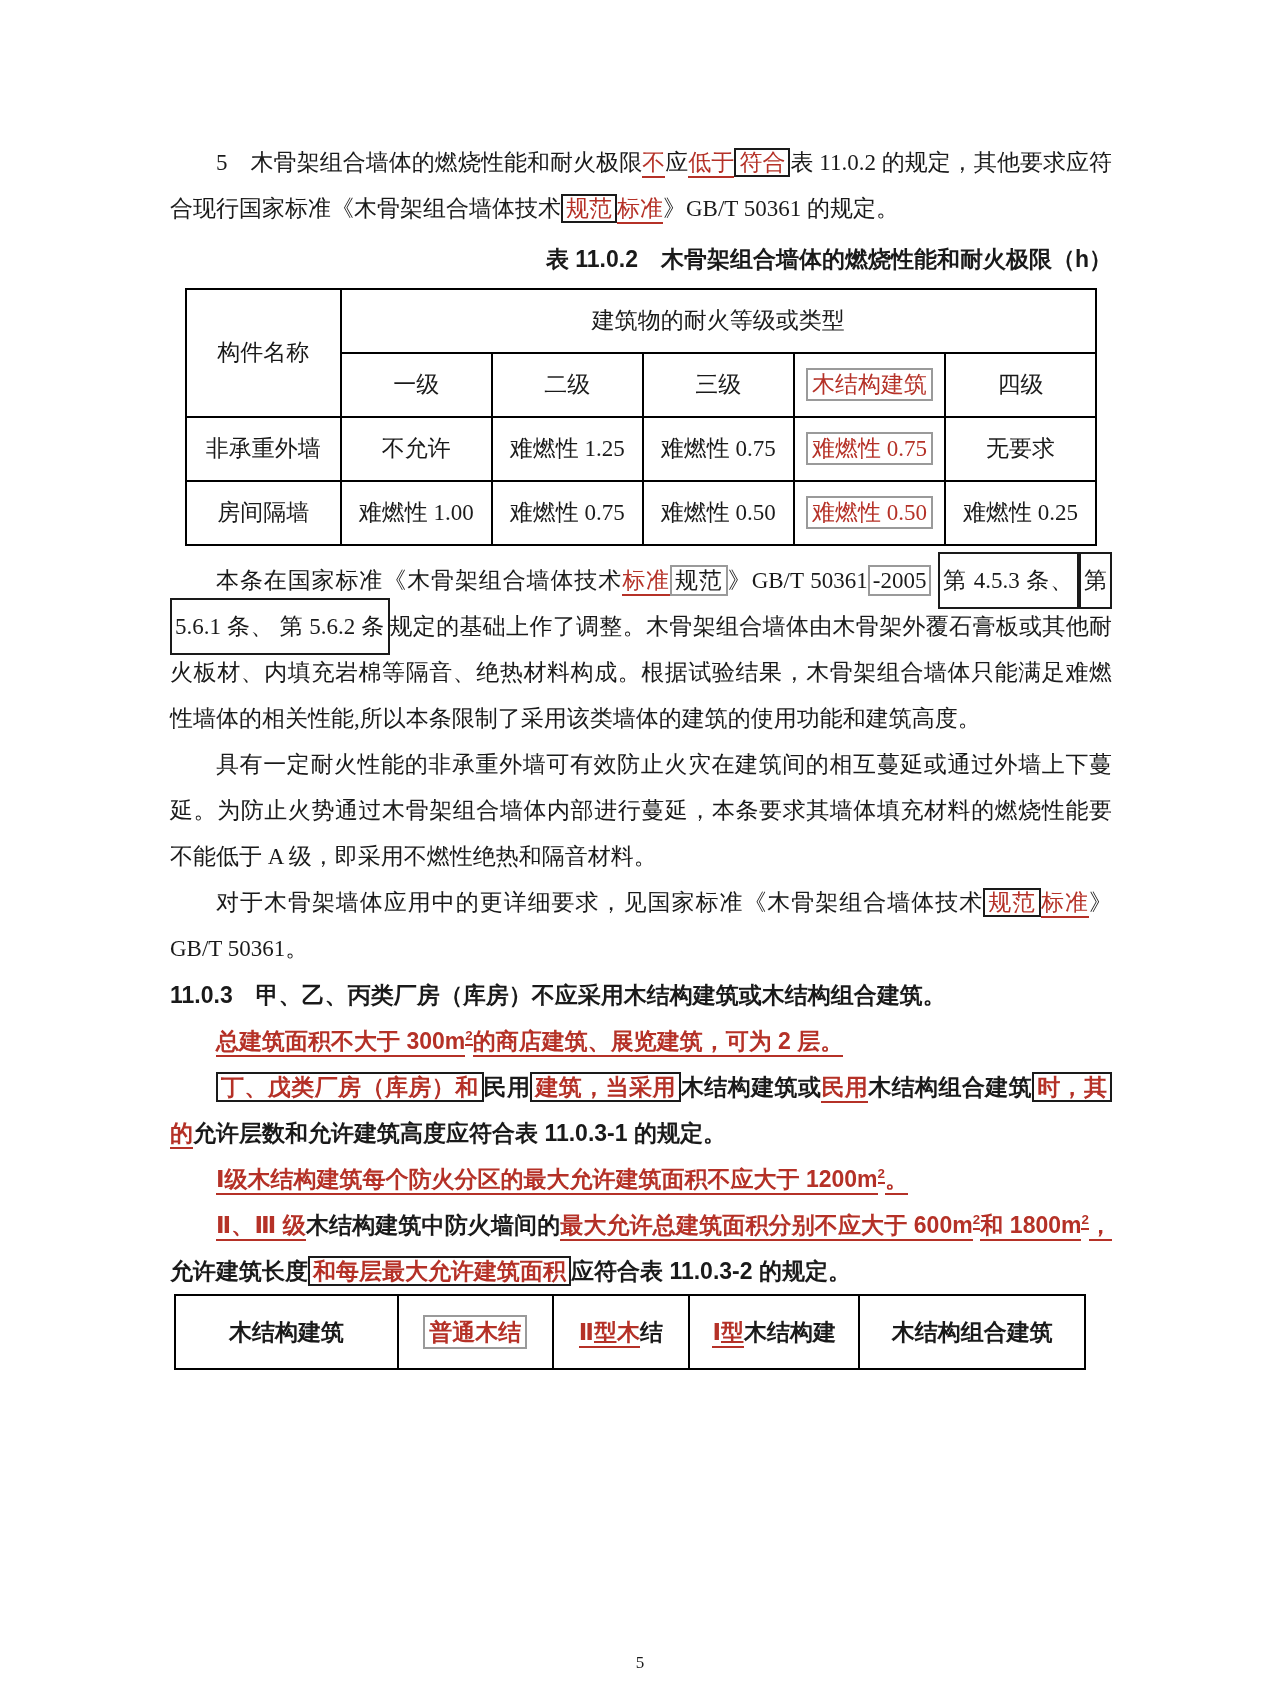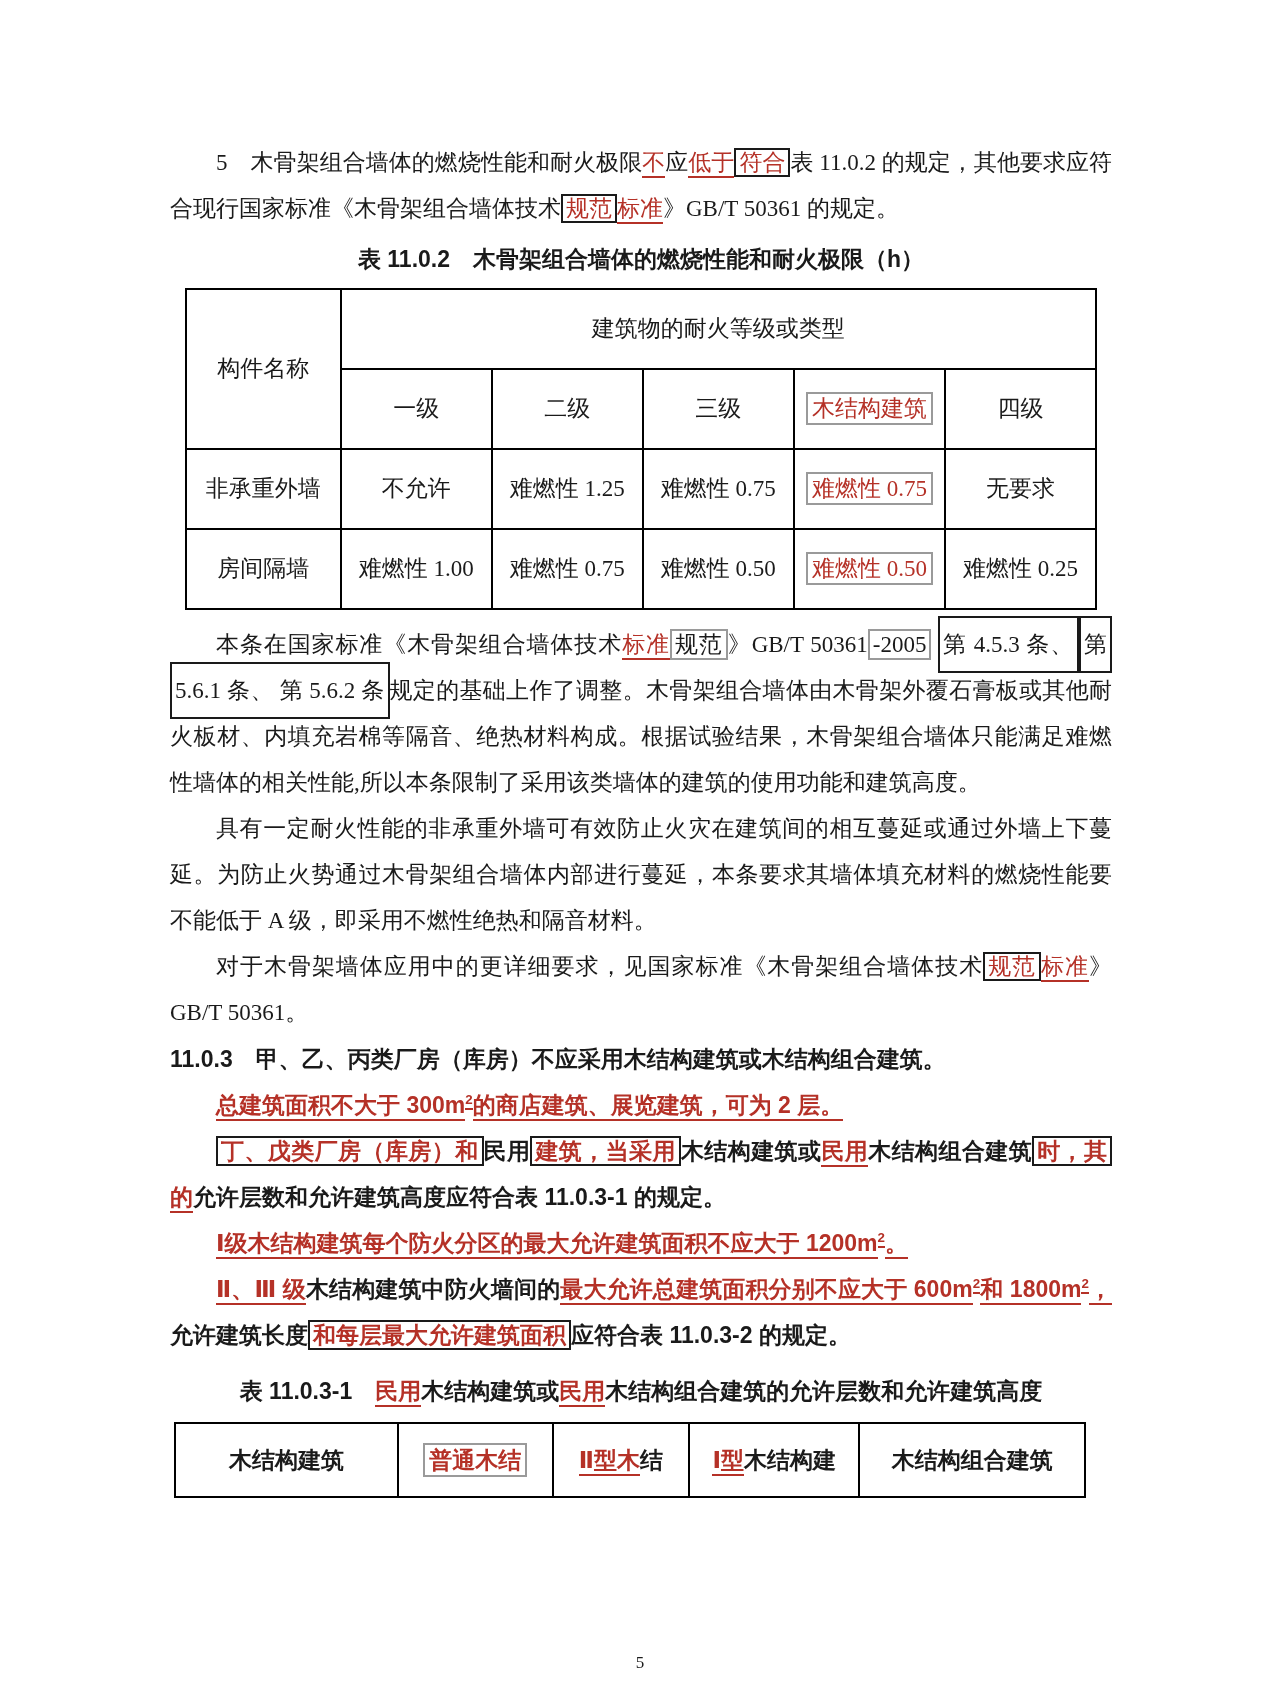--- a/index.html
+++ b/index.html
@@ -10,39 +10,39 @@
     font-family: "Liberation Serif", "DejaVu Serif", serif;
     color: var(--ink);
     font-size: 23px;
     line-height: 46px;
     position: relative;
   }
   .page { padding: 140px 168px 0 170px; }
   .para { text-align: justify; }
   .indent { text-indent: 2em; }
   .hei { font-family: "Liberation Sans", "DejaVu Sans", sans-serif; font-weight: 600; }
-  .center { text-align: center; }
+  .center { text-align: right; }
   .caption { margin: 4px 0 6px 0; }
   .t2caption { margin: 10px 0 8px 0; }
 
   
   .run-del  { color: var(--red); border-bottom: 2px solid var(--red); padding-bottom: 1px; }
   .run-ins  { color: var(--red); border: 2px solid var(--ink); padding: 0 3px;
               box-decoration-break: clone; margin-top: 28px; -webkit-box-decoration-break: clone; }
   .run-insg { color: var(--red); border: 2px solid #9a9a9a; padding: 2px 4px;
               box-decoration-break: clone; -webkit-box-decoration-break: clone; }
   .run-boxb { border: 2px solid var(--ink); padding: 14px 3px;
               box-decoration-break: clone; -webkit-box-decoration-break: clone; }
   .run-boxg { border: 2px solid #9a9a9a; padding: 1px 3px;
               box-decoration-break: clone; -webkit-box-decoration-break: clone; }
   sup { font-size: 58%; line-height: 0; }
 
   table { border-collapse: collapse; table-layout: fixed; }
   .t1 { width: 912px; margin: 2px auto 12px auto; }
-  .t1 td { border: 2px solid #000; text-align: center; vertical-align: middle; padding: 16px 4px; }
+  .t1 td { border: 2px solid #000; text-align: center; vertical-align: middle; padding: 8px 4px; }
   .t1 .hrow1 td { height: 52px; }
   .t1 .hrow2 td { height: 44px; }
   .t1 .drow td  { height: 53px; }
   .t1 .c0 { width: 17%; }
 
   .t2 { width: 912px; margin: 0 0 0 4px; }
   .t2 td { border: 2px solid #000; text-align: center; vertical-align: middle;
            height: 74px; padding: 2px 4px;
            font-family: "Liberation Sans", "DejaVu Sans", sans-serif; font-weight: 600; }
   .t2 .c0 { width: 24.5%; } .t2 .c1 { width: 17%; } .t2 .c2 { width: 15%; }
@@ -106,21 +106,20 @@
 
   <p class="para indent hei"><span class="run-del">总建筑面积不大于 300m</span><sup class="run-del">2</sup><span class="run-del">的商店建筑、展览建筑，可为 2 层。</span></p>
 
   <p class="para indent hei"><span class="run-ins">丁、戊类厂房（库房）和</span><span>民用</span><span class="run-ins">建筑，当采用</span><span>木结构建筑或</span><span class="run-del">民用</span><span>木结构组合建筑</span><span class="run-ins">时，其</span><span class="run-del">的</span><span>允许层数和允许建筑高度应符合表 11.0.3-1 的规定。</span></p>
 
   <p class="para indent hei"><span class="run-del">Ⅰ级木结构建筑每个防火分区的最大允许建筑面积不应大于 1200m</span><sup class="run-del">2</sup><span class="run-del">。</span></p>
 
   <p class="para indent hei"><span class="run-del">Ⅱ、Ⅲ 级</span><span>木结构建筑中防火墙间的</span><span class="run-del">最大允许总建筑面积分别不应大于 600m</span><sup class="run-del">2</sup><span class="run-del">和 1800m</span><sup class="run-del">2</sup><span class="run-del">，</span><span>允许建筑长度</span><span class="run-ins">和每层最大允许建筑面积</span><span>应符合表 11.0.3-2 的规定。</span></p>
 
 
-  <p class="para center t2caption hei"><span>表 11.0.3-1　</span><span class="run-del">民用</span><span>木结构建筑或</span><span class="run-del">民用</span><span>木结构组合建筑的允许层数和允许建筑高度</span></p>
 
   <table class="t2">
     <tbody>
       <tr>
         <td class="c0"><span>木结构建筑</span></td>
         <td class="c1"><span class="run-insg">普通木结</span></td>
         <td class="c2"><span class="run-del">Ⅱ型木</span><span>结</span></td>
         <td class="c3"><span class="run-del">Ⅰ型</span><span>木结构建</span></td>
         <td class="c4"><span>木结构组合建筑</span></td>
       </tr>

